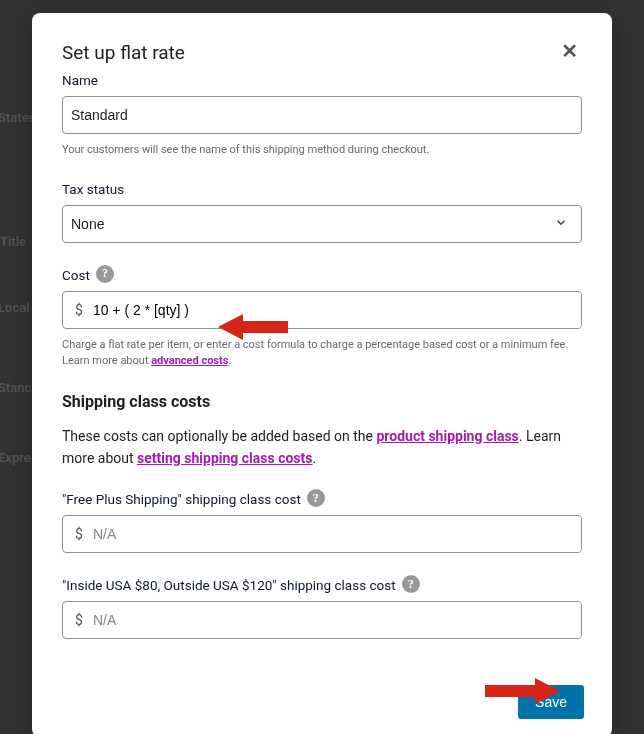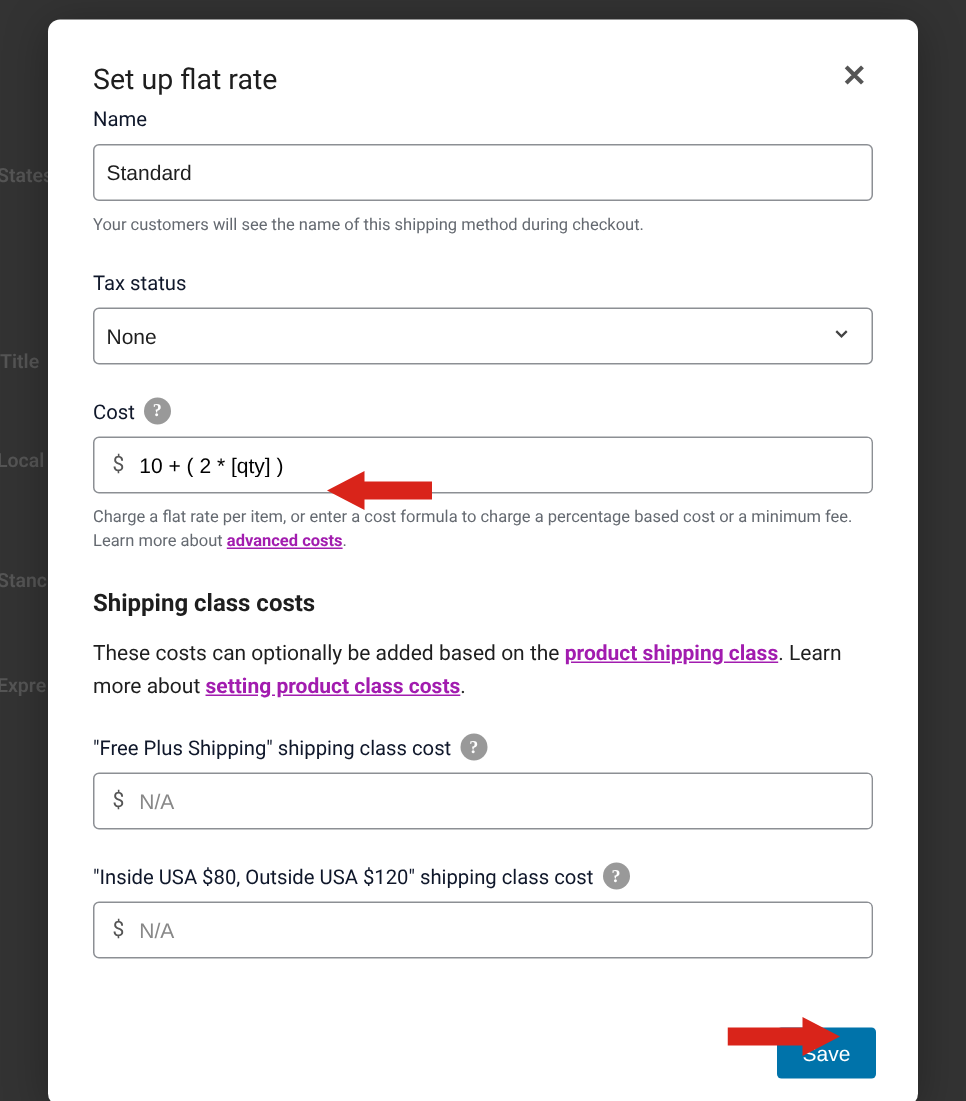--- a/index.html
+++ b/index.html
@@ -86,21 +86,21 @@
           <span class="cost-prefix">$</span>
           <input type="text" class="cost-input" value="10 + ( 2 * [qty] )" style="">
         </div>
         <p class="help-text">
           <span>Charge a flat rate per item, or enter a cost formula to charge a percentage based cost or a minimum fee. Learn more about </span><a class="link">advanced costs</a><span>.</span>
         </p>
       </div>
 
       <h3 class="section-title">Shipping class costs</h3>
       <p class="section-desc">
-        <span>These costs can optionally be added based on the </span><a class="link">product shipping class</a><span>. Learn more about </span><a class="link">setting product class costs</a><span>.</span>
+        <span>These costs can optionally be added based on the </span><a class="link">product shipping class</a><span>. Learn more about </span><a class="link">setting shipping class costs</a><span>.</span>
       </p>
 
       <div class="form-group">
         <div class="label-row">
           <label class="form-label">"Free Plus Shipping" shipping class cost</label>
           <span class="help-icon">?</span>
         </div>
         <div class="cost-wrap">
           <span class="cost-prefix">$</span>
           <input type="text" class="cost-input" placeholder="N/A" style="">

